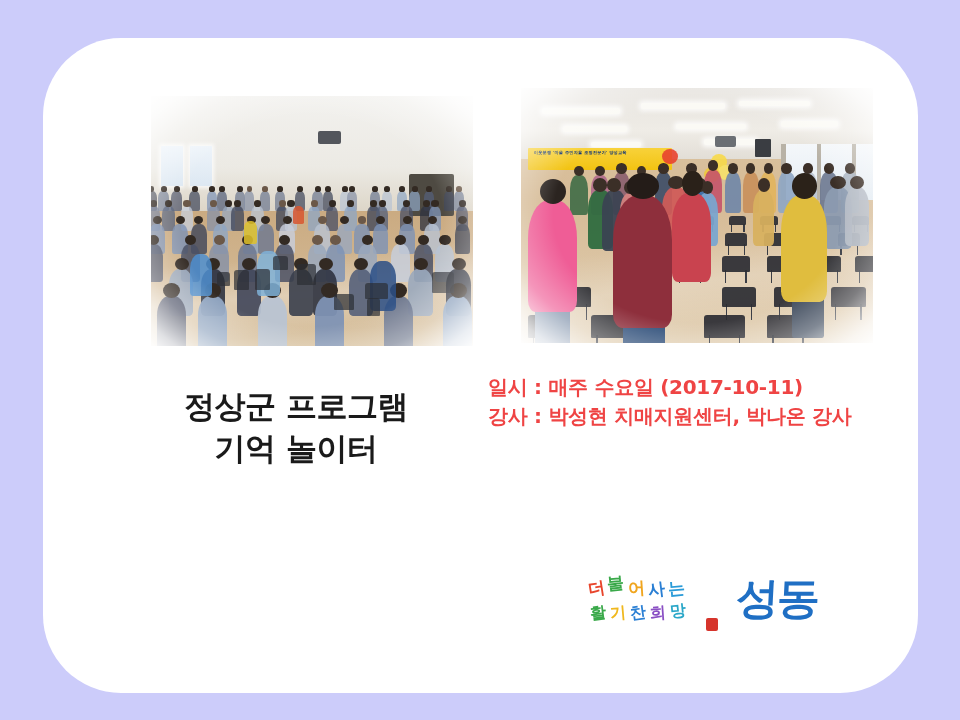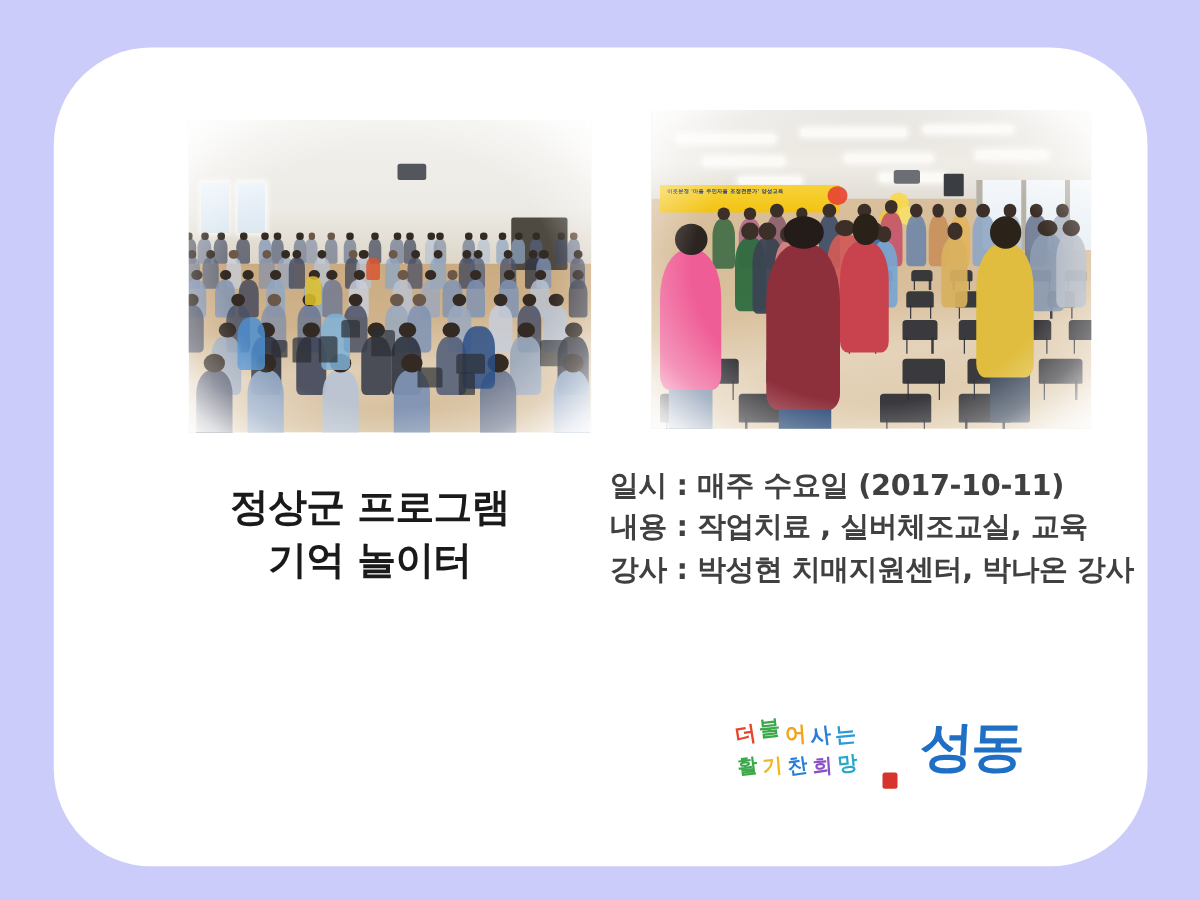--- a/index.html
+++ b/index.html
@@ -187,24 +187,24 @@
   }
 
   
   #program-details {
     position: absolute;
     left: 445px;
     top: 335px;
     width: 420px;
   }
   .detail-line {
-    font-size: 23px;
+    font-size: 20px;
     font-weight: bold;
     line-height: 1.45;
-    color: #404040;
+    color: #ef4444;
     letter-spacing: -0.3px;
     white-space: nowrap;
   }
 
   
   #logo-row {
     position: absolute;
     left: 0;
     bottom: 40px;
     width: 875px;
@@ -675,21 +675,20 @@
       </div>
       <div class="photo-feather"></div>
     </div>
   </div>
 
   <div id="program-title">정상군 프로그램
 기억 놀이터</div>
 
   <div id="program-details">
     <div class="detail-line">일시 : 매주 수요일 (2017-10-11)</div>
-    <div class="detail-line">내용 : 작업치료 , 실버체조교실, 교육</div>
     <div class="detail-line">강사 : 박성현 치매지원센터, 박나온 강사</div>
   </div>
 
   <div id="logo-row">
 
 
     <div id="logo-seongdong">
       <div id="sd-slogan">
           <div class="sd-ch" style="left: 0px; top: 1px; color: rgb(232, 69, 44); transform: rotate(-9deg);">더</div>
           <div class="sd-ch" style="left: 19px; top: -4px; color: rgb(58, 169, 74); transform: rotate(-6deg);">불</div>

